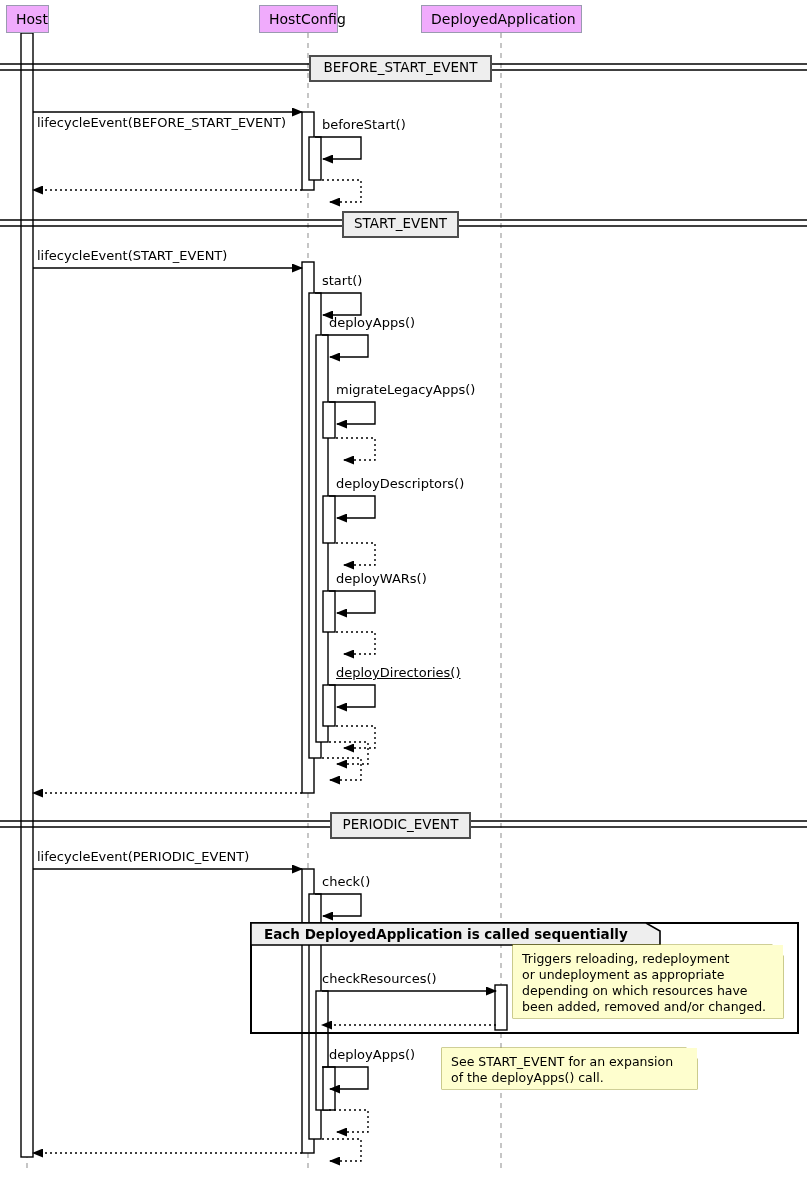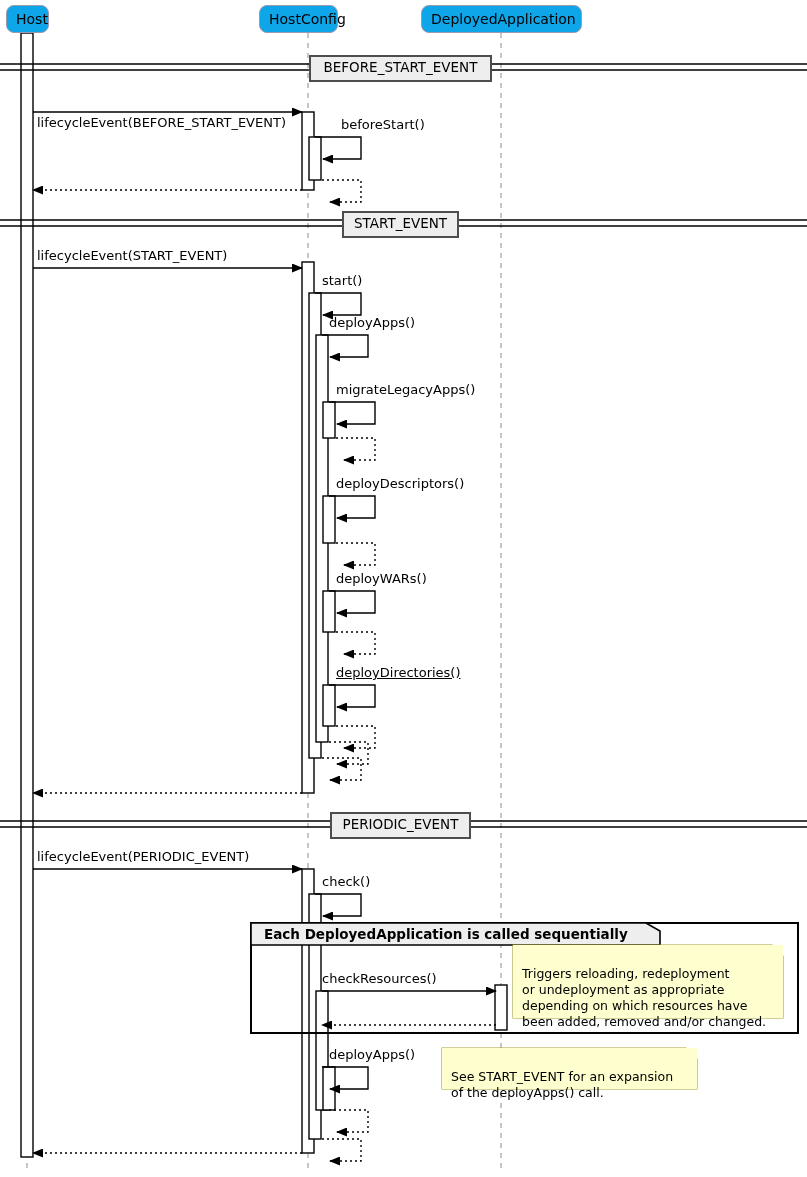--- a/index.html
+++ b/index.html
@@ -20,23 +20,23 @@
   #svg-layer {
     position: absolute;
     left: 0;
     top: 0;
     width: 807px;
     height: 1177px;
   }
   .participant {
     position: absolute;
     box-sizing: border-box;
-    background: #0ea5e9;
+    background: #f0abfc;
     border: 1px solid #9a9ab0;
-    border-radius: 8px;
+    border-radius: 0;
     color: #000000;
     font-size: 14px;
     line-height: 1;
     text-align: center;
     padding: 6px 8px 7px 9px;
     white-space: nowrap;
   }
   .msg-label {
     position: absolute;
     font-size: 13px;
@@ -68,21 +68,21 @@
     padding: 4px 26px 4px 12px;
     line-height: 1;
   }
   .note {
     position: absolute;
     box-sizing: border-box;
     background: #FEFECE;
     color: #000000;
     font-size: 12.5px;
     line-height: 16px;
-    padding: 21px 9px 6px 9px;
+    padding: 6px 9px 6px 9px;
     white-space: pre-line;
   }
 </style>
 </head>
 <body>
 
 <div id="diagram">
   <svg id="svg-layer" viewBox="0 0 807 1177" xmlns="http://www.w3.org/2000/svg">
     <defs>
       <marker id="arrow-solid" markerWidth="11" markerHeight="9" refX="10" refY="4.5" orient="auto" markerUnits="userSpaceOnUse">
@@ -170,21 +170,21 @@
   <div id="dividers-layer">
       <div class="divider-box" style="left: 309px; top: 55px; width: 183px;">BEFORE_START_EVENT</div>
       <div class="divider-box" style="left: 342px; top: 211px; width: 117px;">START_EVENT</div>
       <div class="divider-box" style="left: 330px; top: 812px; width: 141px; text-align: center;">PERIODIC_EVENT</div>
     </div>
   <div id="groups-layer">
       <div class="group-title" style="left: 252px; top: 924px; width: 394px; height: 21px; background: transparent;">Each DeployedApplication is called sequentially</div>
     </div>
   <div id="labels-layer">
       <div class="msg-label" style="left: 37px; top: 92px; margin-top: 24px;">lifecycleEvent(BEFORE_START_EVENT)</div>
-      <div class="msg-label" style="left: 322px; top: 118px; margin-left: 19px;">beforeStart()</div>
+      <div class="msg-label" style="left: 322px; top: 118px;">beforeStart()</div>
       <div class="msg-label" style="left: 37px; top: 249px;">lifecycleEvent(START_EVENT)</div>
       <div class="msg-label" style="left: 322px; top: 274px;">start()</div>
       <div class="msg-label" style="left: 329px; top: 316px;">deployApps()</div>
       <div class="msg-label" style="left: 336px; top: 383px;">migrateLegacyApps()</div>
       <div class="msg-label" style="left: 336px; top: 477px;">deployDescriptors()</div>
       <div class="msg-label" style="left: 336px; top: 572px;">deployWARs()</div>
       <div class="msg-label" style="left: 336px; top: 666px; text-decoration: underline;">deployDirectories()</div>
       <div class="msg-label" style="left: 37px; top: 850px;">lifecycleEvent(PERIODIC_EVENT)</div>
       <div class="msg-label" style="left: 322px; top: 875px;">check()</div>
       <div class="msg-label" style="left: 322px; top: 972px;">checkResources()</div>

